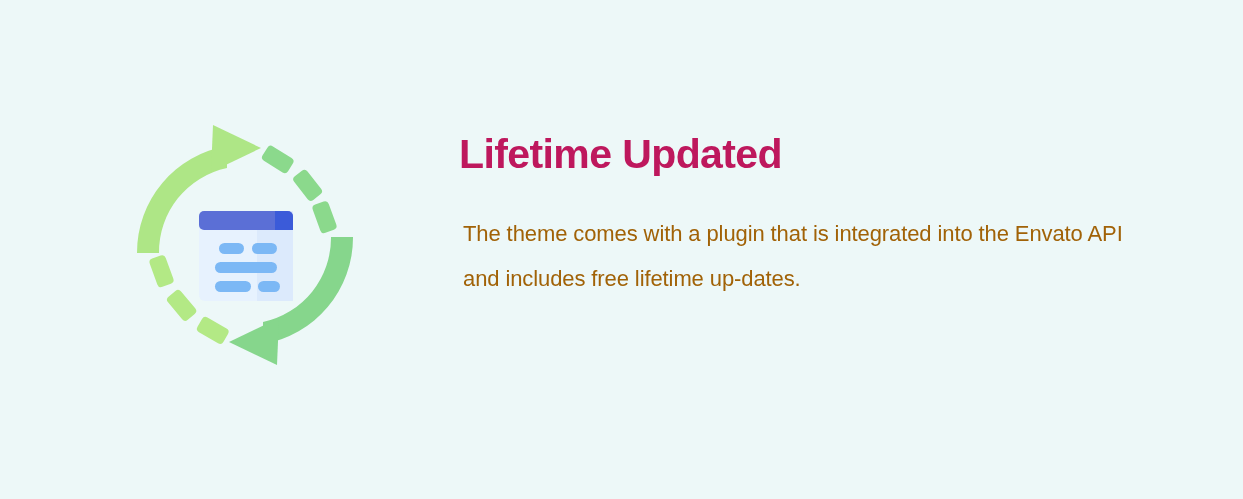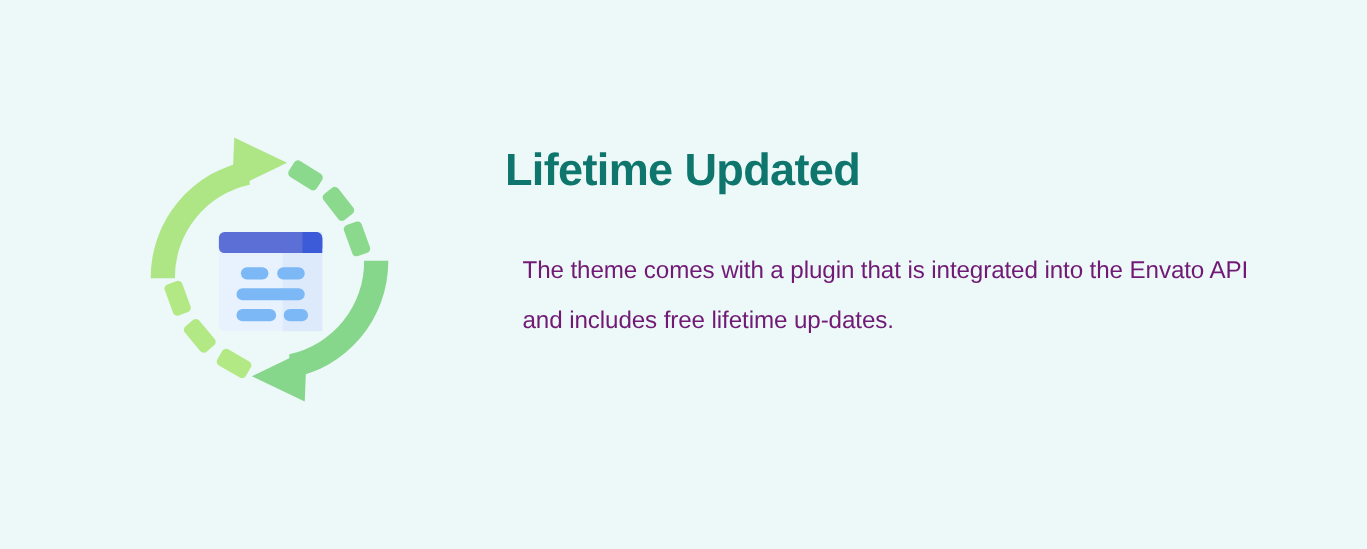--- a/index.html
+++ b/index.html
@@ -45,34 +45,34 @@
     width: 700px;
   }
 
   .feature-title {
     margin: 0;
     font-family: "Liberation Sans", sans-serif;
     font-size: 41px;
     line-height: 52px;
     font-weight: bold;
     letter-spacing: -0.6px;
-    color: #0f766e;
+    color: #be185d;
     white-space: nowrap;
   }
 
   .feature-desc {
-    margin: 16px;
+    margin: 4px;
     padding-top: 27px;
     width: 690px;
     font-family: "Liberation Sans", sans-serif;
     font-size: 22px;
     line-height: 45px;
     font-weight: normal;
     letter-spacing: -0.1px;
-    color: #701a75;
+    color: #a16207;
   }
 </style>
 </head>
 <body>
 
 <div class="feature-block">
 
   <div class="feature-icon">
     <svg viewBox="0 0 260 260" xmlns="http://www.w3.org/2000/svg" aria-hidden="true">
 

